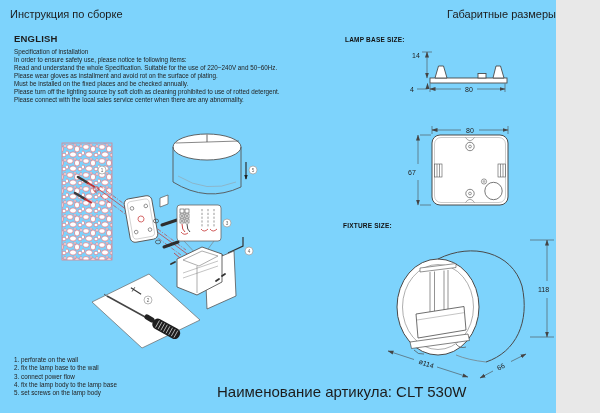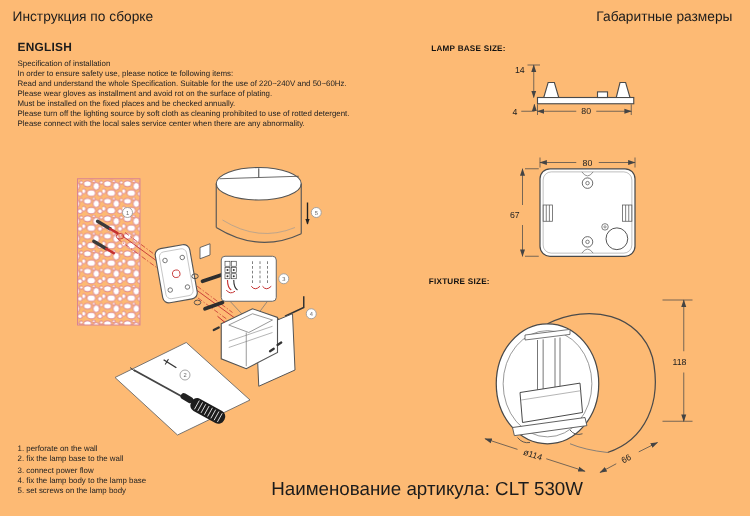--- a/index.html
+++ b/index.html
@@ -1,23 +1,23 @@
 <!DOCTYPE html>
 <html><head>
 <meta charset="utf-8">
 <style>
   html,body{margin:0;padding:0;background:#e8e8e8;}
   .canvas{
-    position:relative;width:600px;height:413px;background:#fdba74;overflow:hidden;
+    position:relative;width:556px;height:413px;background:#7dd3fc;overflow:hidden;
     font-family:"Liberation Sans", sans-serif;color:#1c1c1c;
   }
   .abs{position:absolute;}
   .title{font-size:11px;color:#1c1c1c;white-space:nowrap;}
   .title-left{left:10px;top:8px;}
-  .title-right{right:14px;top:8px;}
+  .title-right{right:0;top:8px;}
   .english{left:14px;top:33px;width:335px;}
   .eng-head{font-size:9.5px;font-weight:bold;letter-spacing:.2px;margin-bottom:4px;}
   .eng-line{font-size:6.3px;line-height:8px;white-space:nowrap;color:#222;}
   .sec-label{font-size:6.5px;font-weight:bold;letter-spacing:.2px;color:#111;white-space:nowrap;}
   .lampbase-label{left:345px;top:36px;}
   .fixture-label{left:343px;top:222px;}
   .steps{left:14px;top:356px;}
   .step{font-size:6.3px;line-height:8.3px;white-space:nowrap;color:#222;}
   .article{left:217px;top:383px;font-size:15px;white-space:nowrap;}
   svg text{font-family:"Liberation Sans", sans-serif;fill:#222;}

